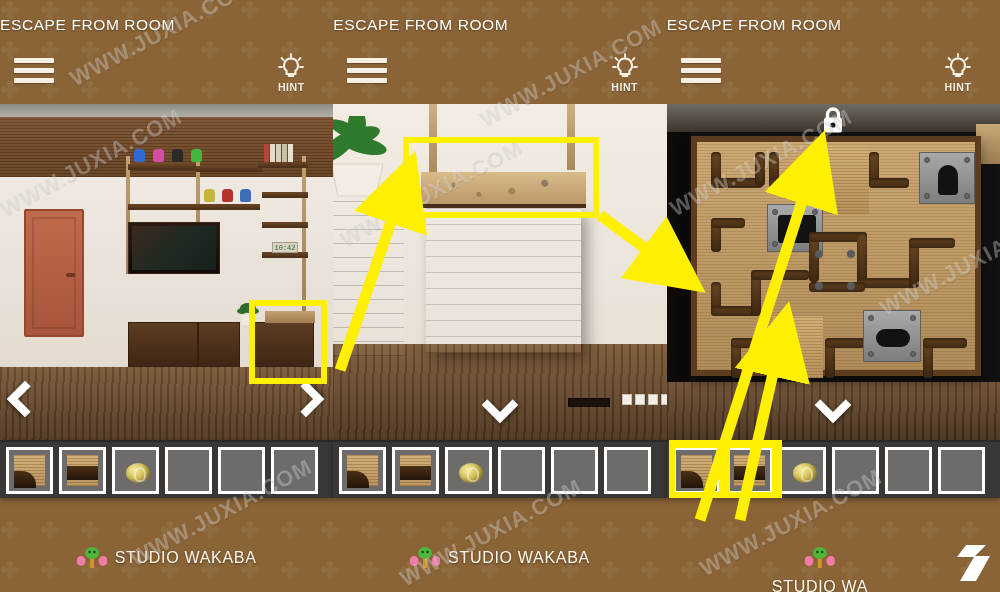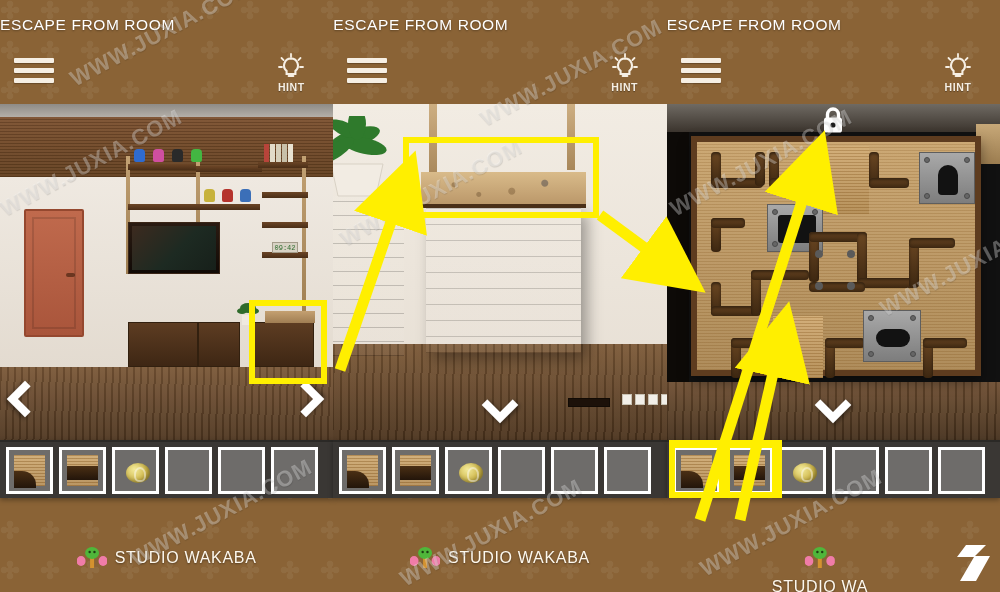--- a/index.html
+++ b/index.html
@@ -231,21 +231,21 @@
       <div class="toy" style="left:222px;top:85px;background:#b5332c;"></div>
       <div class="toy" style="left:240px;top:85px;background:#3b6fb8;"></div>
 
       <div class="book" style="left:264px;background:#b7443a;"></div>
       <div class="book" style="left:270px;background:#e2dbc9;"></div>
       <div class="book" style="left:276px;background:#d6cfba;"></div>
       <div class="book" style="left:282px;background:#c8c0a9;"></div>
       <div class="book" style="left:288px;background:#e8e2d2;"></div>
 
       <div class="clockbox">
-        <span>09:42</span>
+        <span>10:42</span>
       </div>
 
       <div class="tvunit">
           <div class="tvscreen"></div>
         </div>
 
       <svg class="plant1" viewBox="0 0 22 26">
         <g fill="#2f6b2b">
             <ellipse cx="11" cy="8" rx="8" ry="5"></ellipse>
             <ellipse cx="5" cy="11" rx="5" ry="3"></ellipse>

